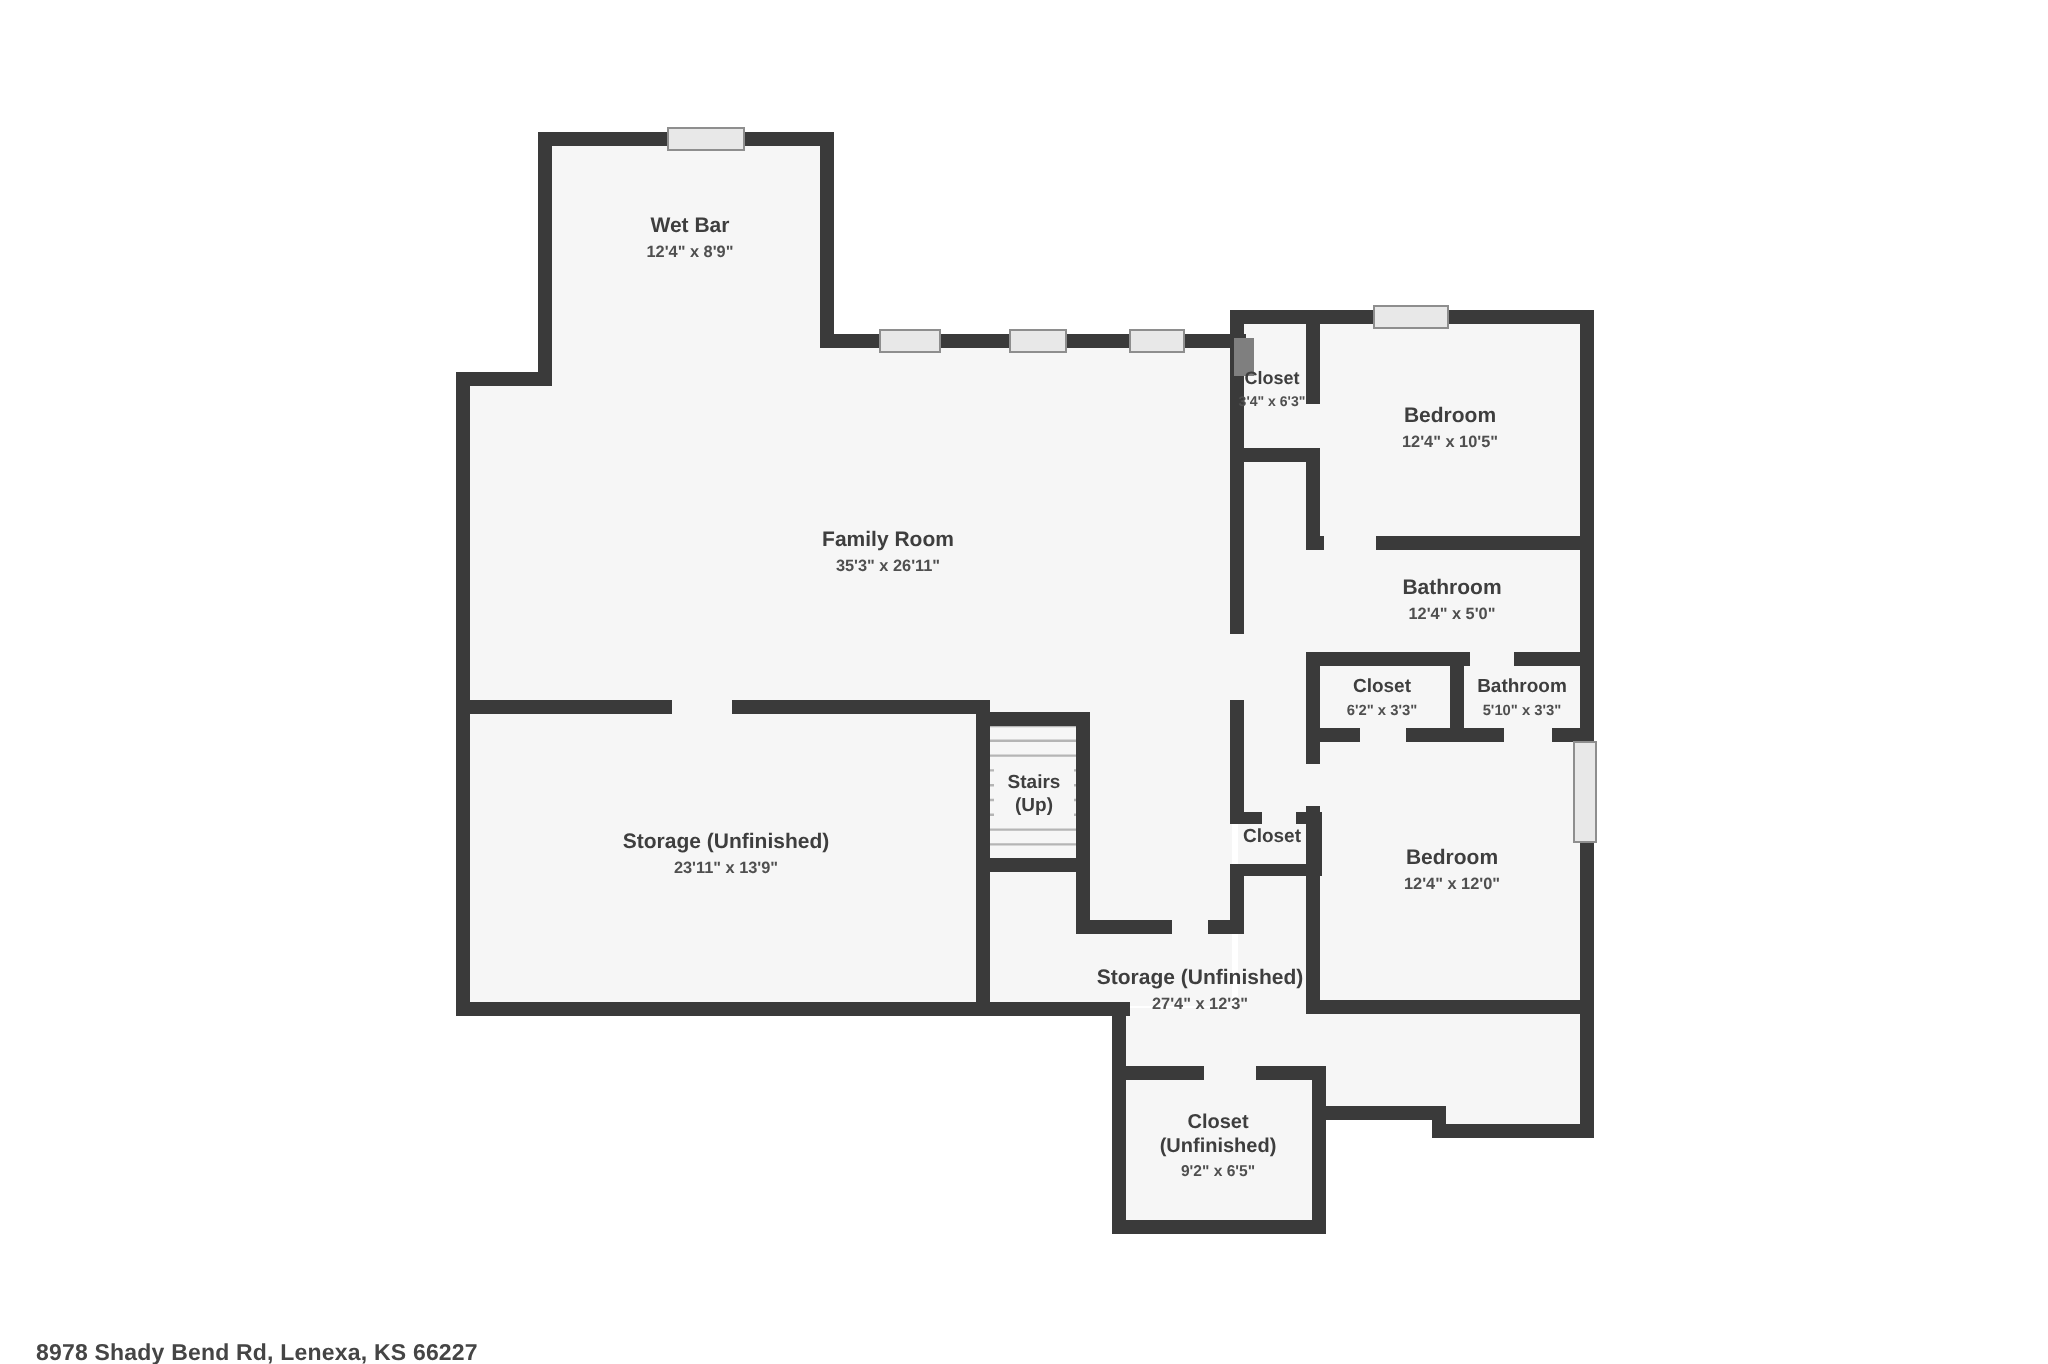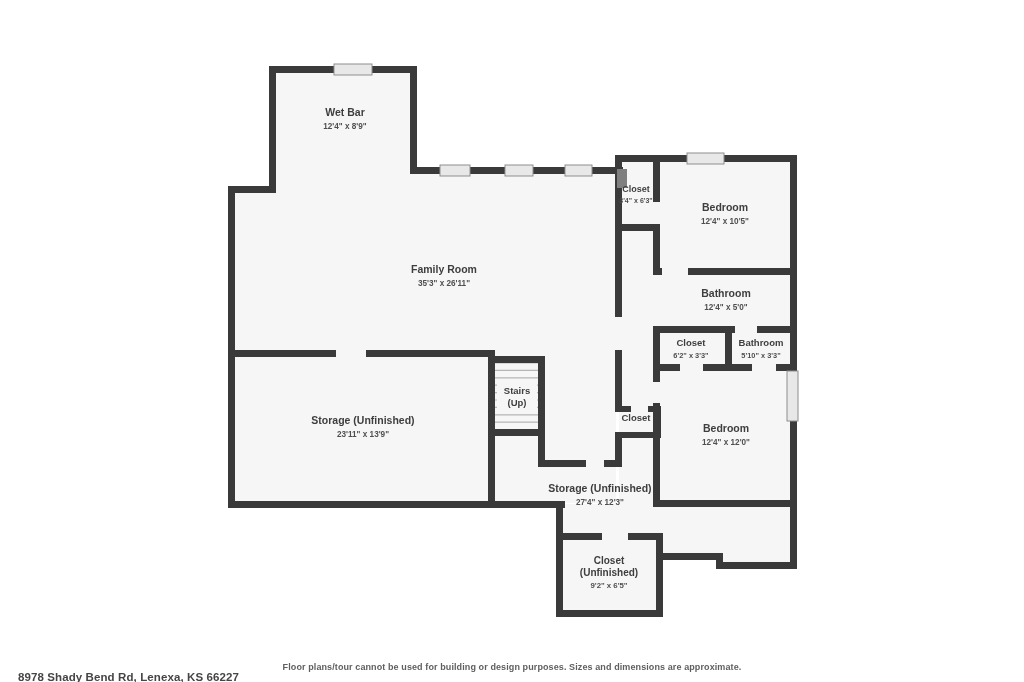--- a/index.html
+++ b/index.html
@@ -109,14 +109,13 @@
       <text x="363" y="424" text-anchor="middle" font-size="10.5" font-weight="700" fill="#3e3e3e"><tspan x="363" y="424">Storage (Unfinished)</tspan><tspan x="363" y="436.5" font-size="8.19" fill="#4f4f4f">23'11" x 13'9"</tspan></text>
       <text x="600" y="492" text-anchor="middle" font-size="10.5" font-weight="700" fill="#3e3e3e"><tspan x="600" y="492">Storage (Unfinished)</tspan><tspan x="600" y="504.5" font-size="8.19" fill="#4f4f4f">27'4" x 12'3"</tspan></text>
       <text x="609" y="564" text-anchor="middle" font-size="10" font-weight="700" fill="#3e3e3e"><tspan x="609" y="564">Closet</tspan><tspan x="609" y="576">(Unfinished)</tspan><tspan x="609" y="588" font-size="7.800000000000001" fill="#4f4f4f">9'2" x 6'5"</tspan></text>
     </svg>
 
   <div class="footer-left">
     <div class="address">8978 Shady Bend Rd, Lenexa, KS 66227</div>
     <div class="level">Basement</div>
   </div>
 
-  <div class="disclaimer">Floor plans/tour cannot be used for building or design purposes. Sizes and dimensions are approximate.</div>
 </div>
 
 </body></html>

